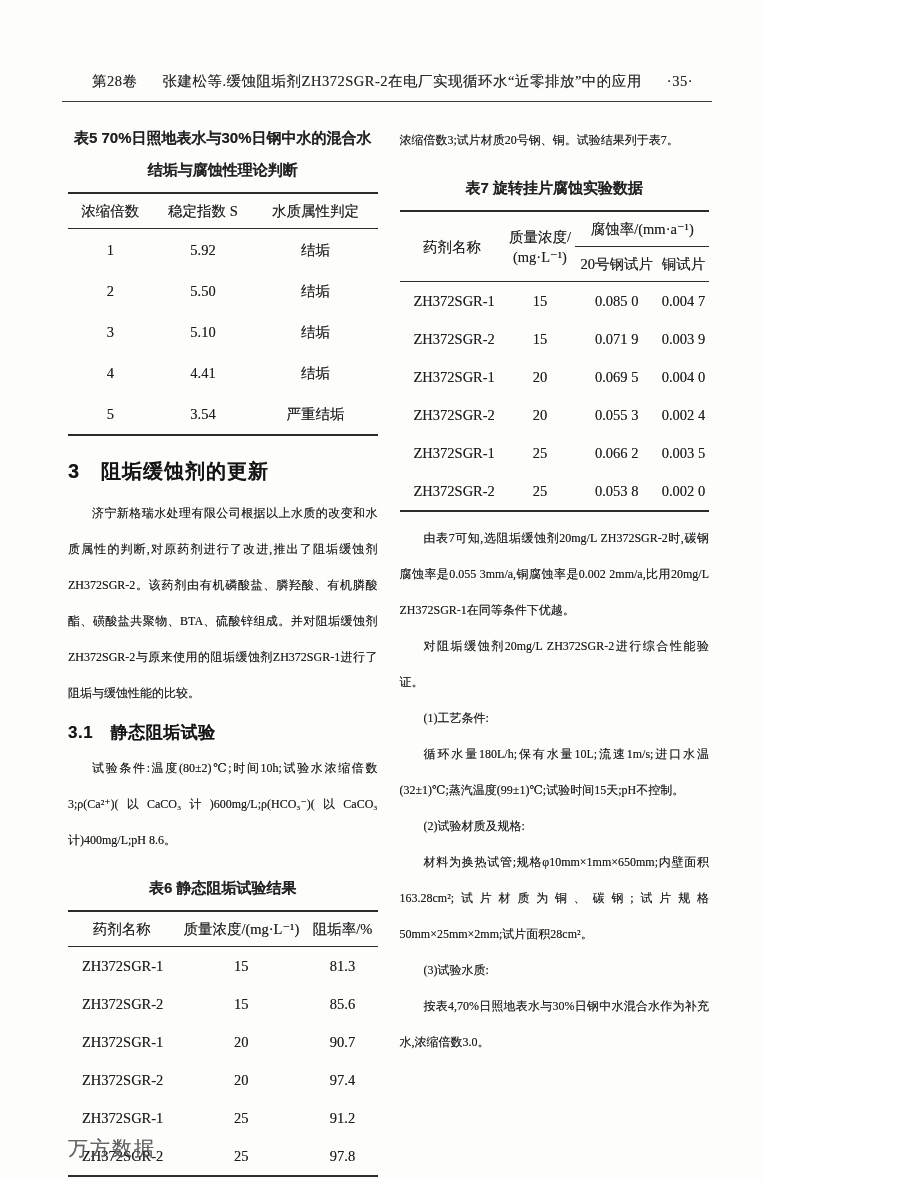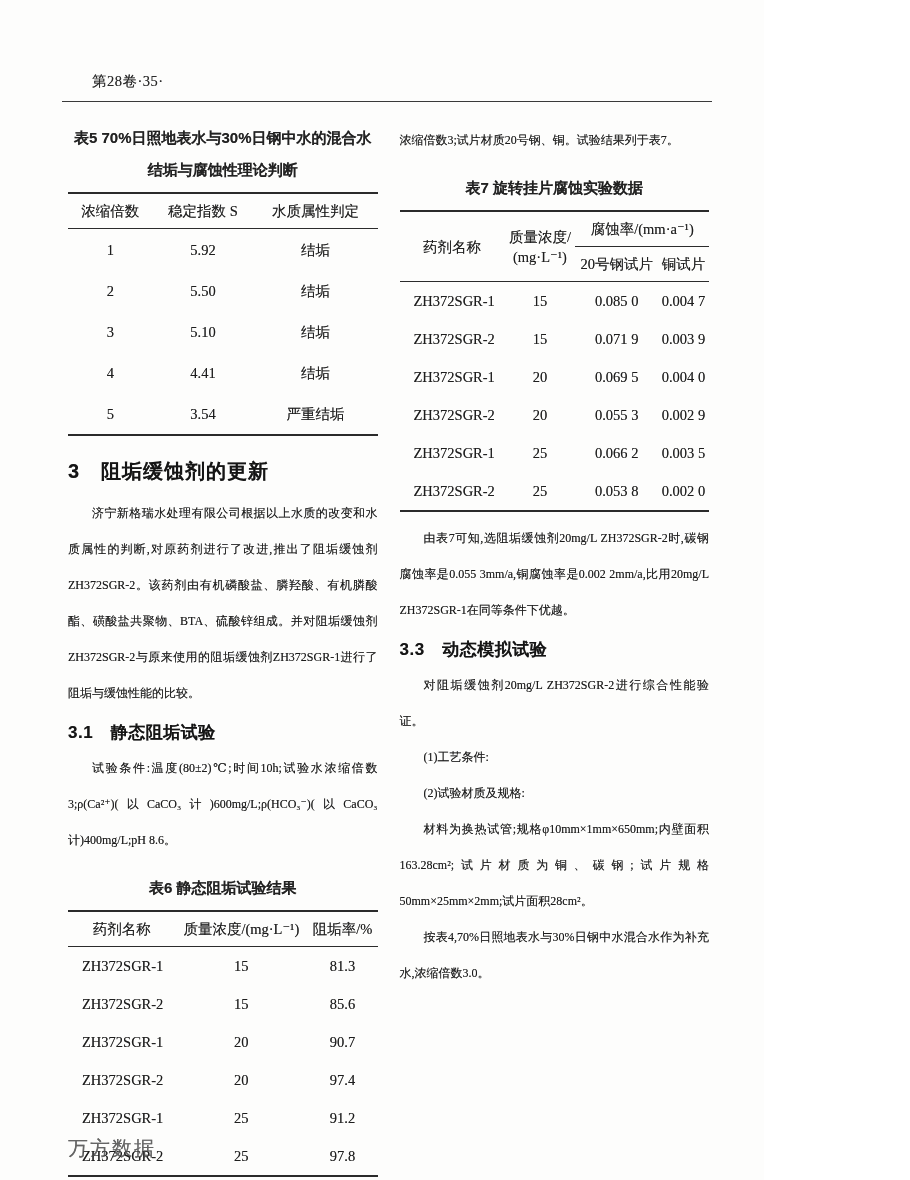--- a/index.html
+++ b/index.html
@@ -19,21 +19,21 @@
   .page-header{
     position:absolute;top:72px;left:62px;right:52px;
     display:flex;align-items:baseline;
     border-bottom:1.5px solid #3a3a3a;
     padding-bottom:10px;
     font-size:14.5px;color:#2a2a2a;
     letter-spacing:0.5px;
   }
   .page-header .vol{flex:0 0 auto;margin-left:30px;}
   .page-header .running-title{flex:1 1 auto;text-align:center;}
-  .page-header .pageno{flex:0 0 auto;margin-right:12px;}
+  .page-header .pageno{flex:0 0 auto;margin-right:19px;}
   
   .columns{
     position:absolute;top:108px;left:68px;right:55px;bottom:0;
     display:flex;gap:22px;
   }
   .col{flex:1 1 0;min-width:0;}
   
   p{
     margin:0;
     font-size:12px;line-height:36px;
@@ -91,20 +91,21 @@
   .mt8{margin-top:8px;}
   .mt14{margin-top:14px;}
 </style>
 </head>
 <body>
 
 <div class="page">
 
   <header class="page-header">
     <span class="vol">第28卷</span>
+    <span class="running-title">张建松等.缓蚀阻垢剂ZH372SGR-2在电厂实现循环水“近零排放”中的应用</span>
     <span class="pageno">·35·</span>
   </header>
 
   <div class="columns">
 
     <div class="col">
 
       <div class="tcaption">
         <div>表5  70%日照地表水与30%日钢中水的混合水</div>
         <div>结垢与腐蚀性理论判断</div>
@@ -241,47 +242,48 @@
             <tr>
             <td>ZH372SGR-1</td>
             <td>20</td>
             <td>0.069 5</td>
             <td>0.004 0</td>
           </tr>
             <tr>
             <td>ZH372SGR-2</td>
             <td>20</td>
             <td>0.055 3</td>
-            <td>0.002 9</td>
+            <td>0.002 4</td>
           </tr>
             <tr>
             <td>ZH372SGR-1</td>
             <td>25</td>
             <td>0.066 2</td>
             <td>0.003 5</td>
           </tr>
             <tr>
             <td>ZH372SGR-2</td>
             <td>25</td>
             <td>0.053 8</td>
             <td>0.002 0</td>
           </tr>
           </tbody>
       </table>
 
       <p class="indent mt8">由表7可知,选阻垢缓蚀剂20mg/L ZH372SGR-2时,碳钢腐蚀率是0.055 3mm/a,铜腐蚀率是0.002 2mm/a,比用20mg/L ZH372SGR-1在同等条件下优越。</p>
 
-      <h3 class="subsec">3.3　动态模拟试验</h3>
 
       <p class="indent">对阻垢缓蚀剂20mg/L ZH372SGR-2进行综合性能验证。</p>
 
       <p class="indent">(1)工艺条件:</p>
+      <p class="indent">循环水量180L/h;保有水量10L;流速1m/s;进口水温(32±1)℃;蒸汽温度(99±1)℃;试验时间15天;pH不控制。</p>
 
       <p class="indent">(2)试验材质及规格:</p>
       <p class="indent">材料为换热试管;规格φ10mm×1mm×650mm;内壁面积163.28cm²;试片材质为铜、碳钢;试片规格50mm×25mm×2mm;试片面积28cm²。</p>
 
+      <p class="indent">(3)试验水质:</p>
       <p class="indent">按表4,70%日照地表水与30%日钢中水混合水作为补充水,浓缩倍数3.0。</p>
 
     </div>
   </div>
 
   <div class="watermark">万方数据</div>
 </div>
 
 </body></html>

